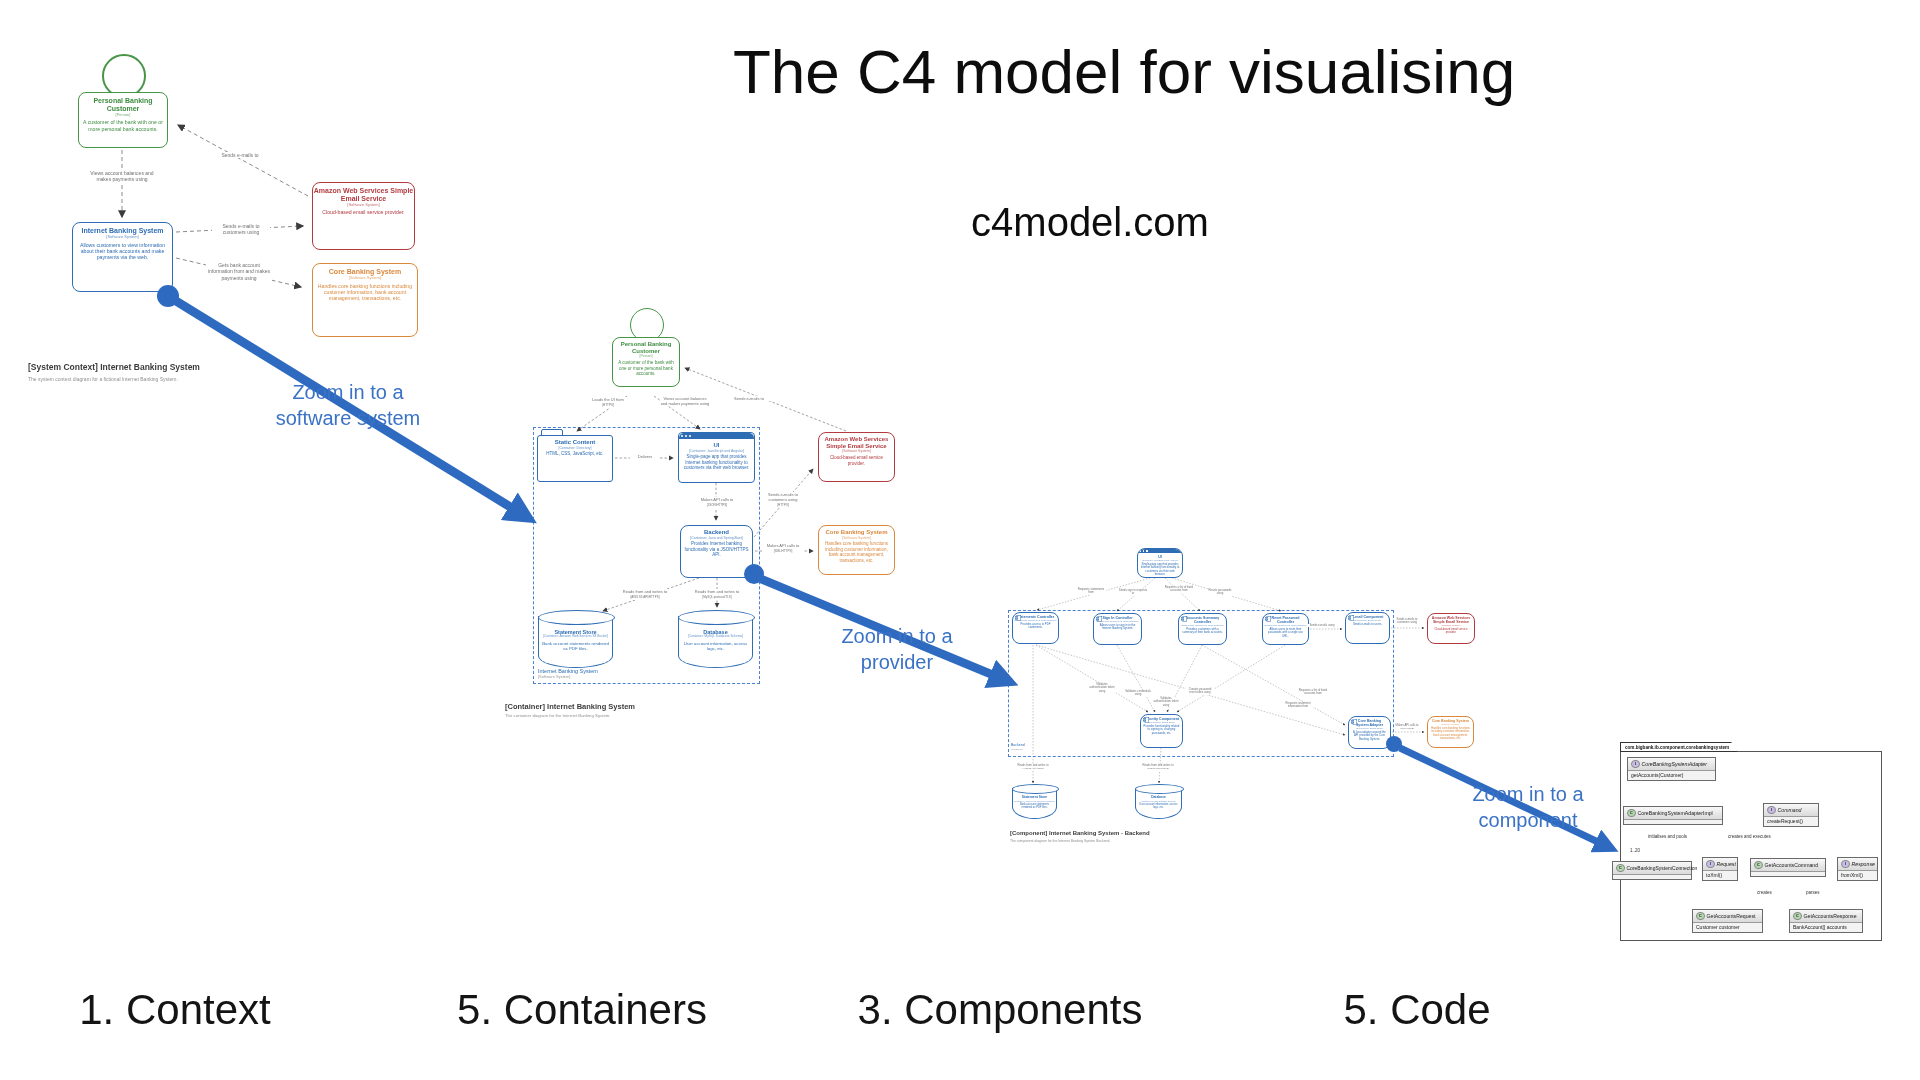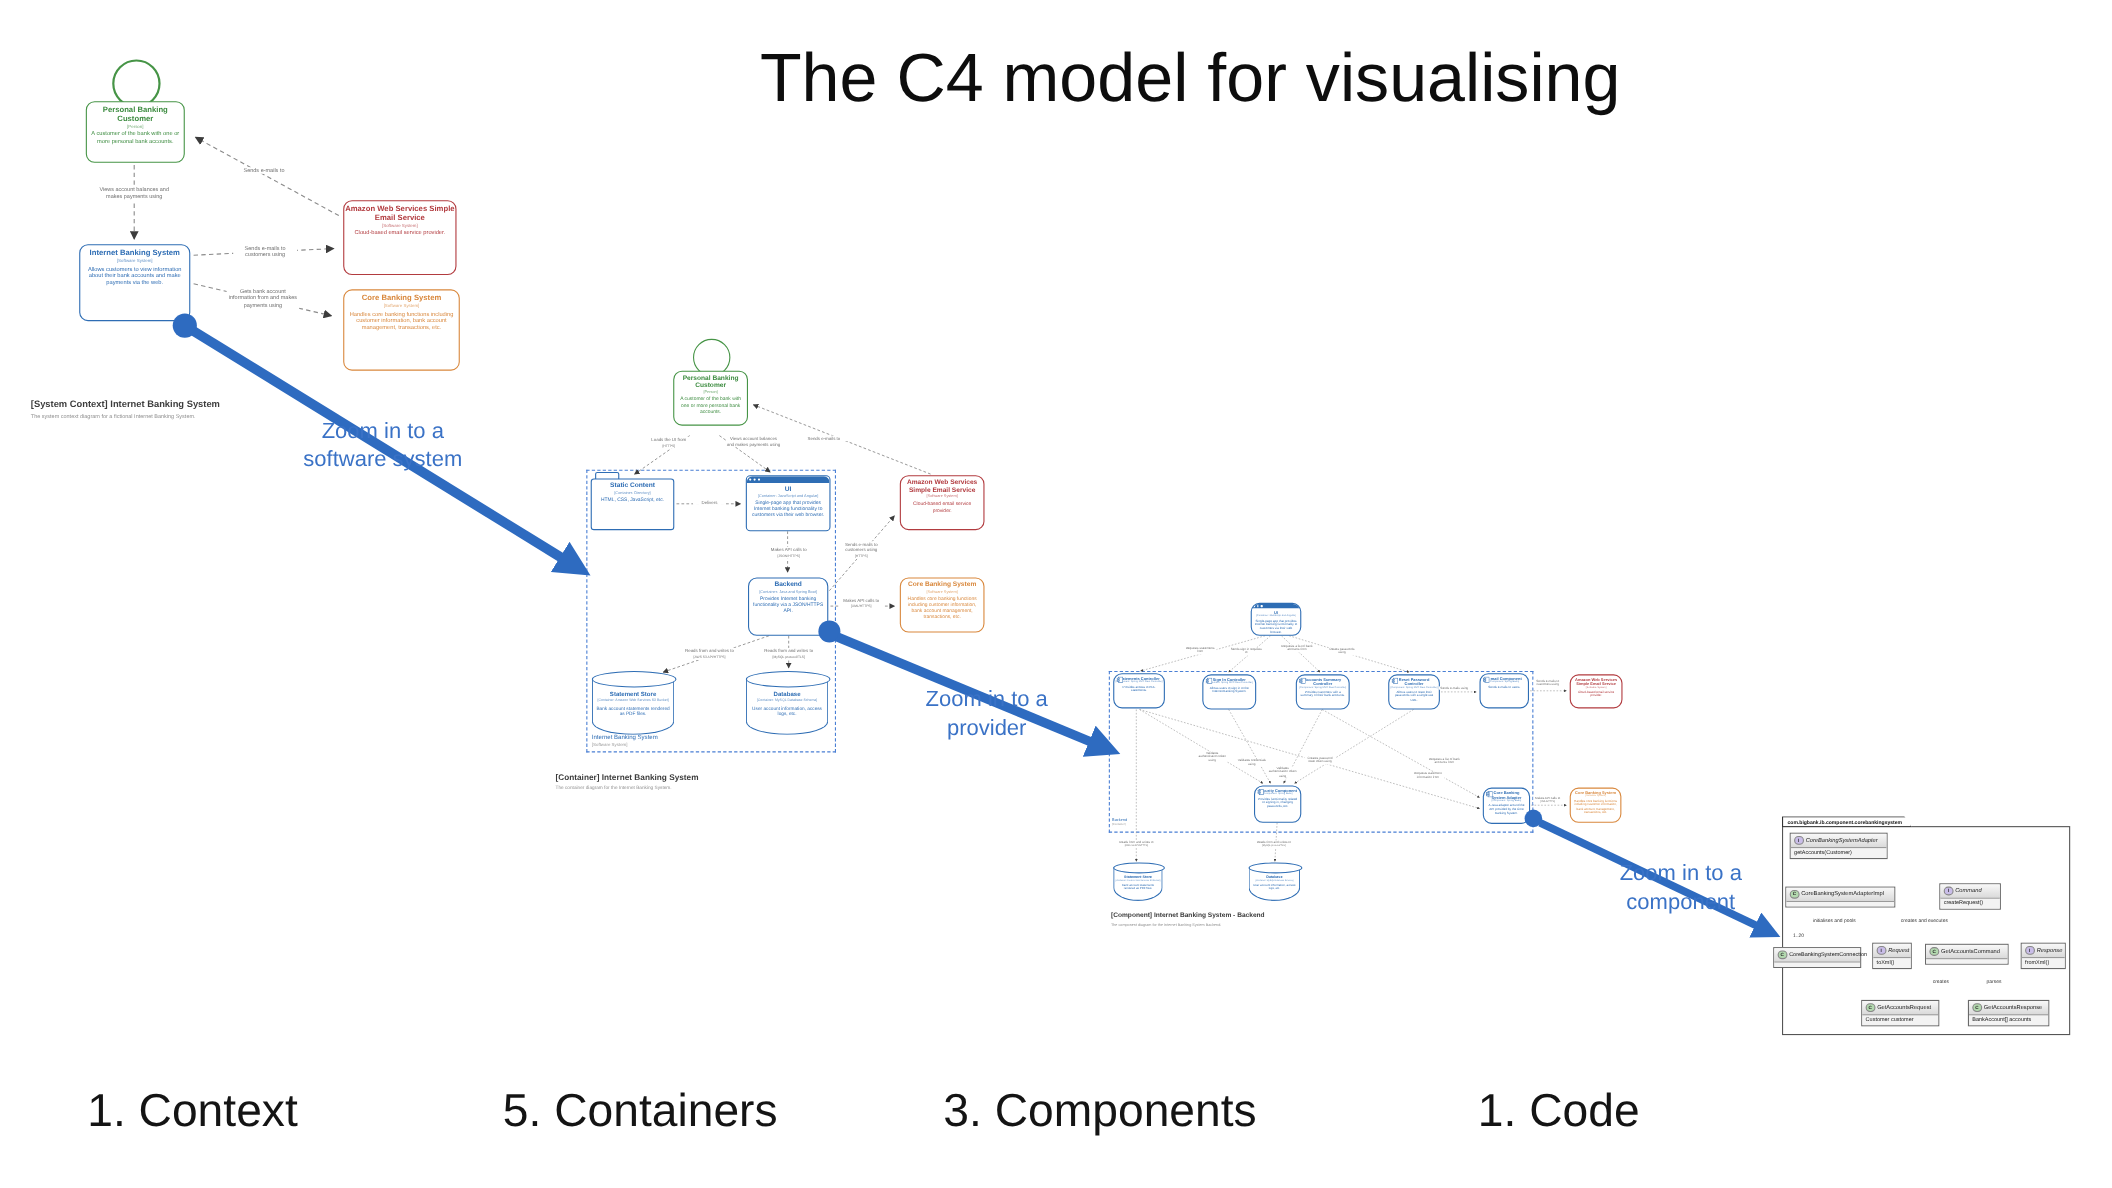--- a/index.html
+++ b/index.html
@@ -24,21 +24,21 @@
   .cyl-top{position:absolute;border:1.5px solid #2e6db4;border-radius:50%;background:#fff;z-index:3;}
   .cyl-body{position:absolute;border:1.5px solid #2e6db4;border-top:none;border-radius:0 0 50% 50%/0 0 12px 12px;background:#fff;z-index:2;text-align:center;color:#2e6db4;box-sizing:border-box;}
   .boundary{position:absolute;border:1.2px dashed #4a7fd4;z-index:0;}
   .blabel-t{position:absolute;color:#2e6db4;z-index:1;line-height:1.1;}
   .blabel-s{position:absolute;color:#999;z-index:1;line-height:1.1;}
   .elabel{position:absolute;background:#fff;color:#707070;text-align:center;line-height:1.25;z-index:3;}
   .el1{font-size:5px;} .el2{font-size:4px;} .el3{font-size:2.8px;line-height:1.2;} .el2 .proto{font-size:3px;} .el3 .proto{font-size:2.2px;}
   .cap-t{position:absolute;color:#3c3c3c;font-weight:700;z-index:2;}
   .cap-s{position:absolute;color:#909090;z-index:2;}
   .zoomlabel{position:absolute;color:#3a72c6;text-align:center;z-index:7;font-size:20px;line-height:1.3;}
-  .bigtitle{position:absolute;left:602px;top:30px;width:960px;text-align:center;font-size:62px;line-height:1.37;color:#0d0d0d;z-index:5;}
+  .bigtitle{position:absolute;left:644px;top:30px;width:960px;text-align:center;font-size:62px;line-height:1.37;color:#0d0d0d;z-index:5;}
   .site{position:absolute;left:610px;top:200px;width:960px;text-align:center;font-size:40px;color:#0d0d0d;z-index:5;}
   .step{position:absolute;top:986px;width:350px;font-size:42px;color:#141414;text-align:center;z-index:5;}
   .cicon{position:absolute;left:1.5px;top:1.5px;z-index:4;}
   .uml{position:absolute;border:1px solid #6a6a6a;background:#fff;z-index:2;box-sizing:border-box;}
   .uml .hd{background:linear-gradient(#f8f8f8,#dadada);display:flex;align-items:center;gap:2px;padding:1.5px 3px;font-size:5.2px;color:#1a1a1a;white-space:nowrap;}
   .uml .mrow{border-top:1px solid #9a9a9a;background:#f3f3f3;font-size:5px;padding:1.5px 3px;text-align:left;color:#1a1a1a;white-space:nowrap;}
   .uml .erow{border-top:1px solid #9a9a9a;background:#f3f3f3;height:4px;}
   .ic{display:inline-flex;align-items:center;justify-content:center;width:6.5px;height:6.5px;border-radius:50%;font-size:4.2px;font-weight:700;color:#222;border:.5px solid #888;flex:0 0 auto;}
   .ic-i{background:#c9bde8;} .ic-c{background:#b2d8ae;}
   .itf{font-style:italic;}
@@ -115,20 +115,21 @@
       <line x1="1774" y1="872" x2="1743" y2="906" marker-end="url(#oa)"></line>
       <line x1="1800" y1="872" x2="1821" y2="906" marker-end="url(#oa)"></line>
       <line x1="1720" y1="908" x2="1718" y2="878" stroke-dasharray="2.5 2" marker-end="url(#tri)"></line>
       <line x1="1842" y1="908" x2="1851" y2="880" stroke-dasharray="2.5 2" marker-end="url(#tri)"></line>
     </g>
   </svg>
 
   <div class="bigtitle">
     <div>The C4 model for visualising</div>
   </div>
+  <div class="site">c4model.com</div>
 
   <div>
     <div class="circle" style="left:102px;top:54px;width:40px;height:40px;"></div>
     <div class="box green s1" style="left:78px;top:92px;width:90px;height:56px;">
       <div class="bt">Personal Banking Customer</div>
       <div class="bm">[Person]</div>
       <div class="bd">A customer of the bank with one or more personal bank accounts.</div>
     </div>
     <div class="box blue s1" style="left:72px;top:222px;width:101px;height:70px;">
       <div class="bt">Internet Banking System</div>
@@ -482,15 +483,15 @@
     <div>provider</div>
   </div>
   <div class="zoomlabel" style="left:1428px;top:781px;width:200px;">
     <div>Zoom in to a</div>
     <div>component</div>
   </div>
 
   <div class="step" style="left:0px;">1. Context</div>
   <div class="step" style="left:407px;">5. Containers</div>
   <div class="step" style="left:825px;">3. Components</div>
-  <div class="step" style="left:1242px;">1. Code</div>
+  <div class="step" style="left:1242px;">5. Code</div>
 
 </div>
 
 </body></html>

